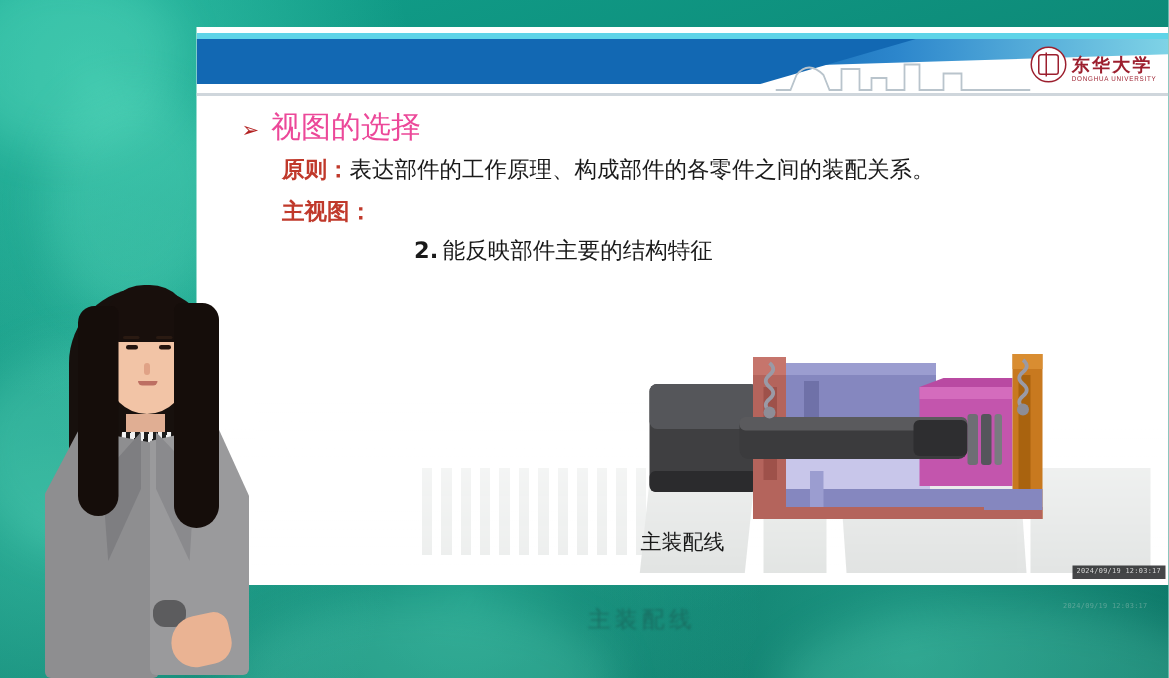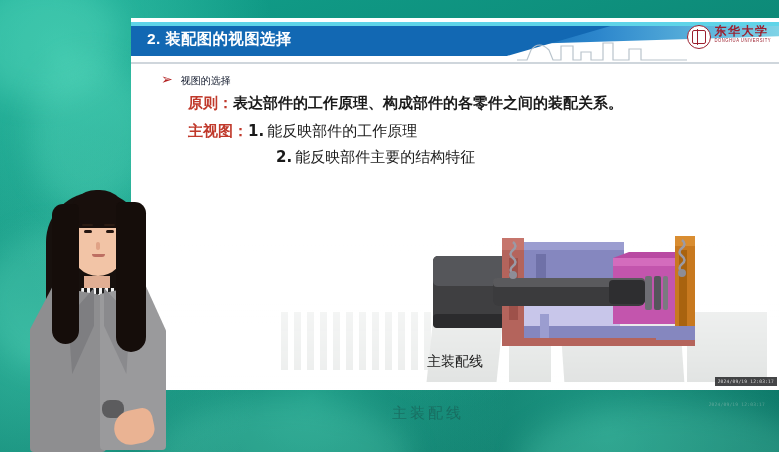--- a/index.html
+++ b/index.html
@@ -59,42 +59,42 @@
     clip-path:polygon(0 0,100% 0,100% 34%,0 100%);}
   #slide-title{position:absolute;left:16px;top:11px;color:#fff;font-weight:bold;
     font-size:15.5px;letter-spacing:.3px;white-space:nowrap;z-index:4;}
   .hdr-rule{position:absolute;left:0;top:44px;width:100%;height:2px;background:#cfd6dc;}
 
   
   #skyline{position:absolute;right:92px;top:14px;width:170px;height:30px;z-index:2;}
 
   
   #univ-logo{position:absolute;right:8px;top:7px;height:30px;display:flex;
-    align-items:flex-start;gap:4px;z-index:5;}
+    align-items:flex-end;gap:4px;z-index:5;}
   #univ-seal{width:22px;height:22px;border-radius:50%;border:1.6px solid #9c1f2e;
     position:relative;background:#fff;}
   #univ-seal:before{content:"";position:absolute;left:4px;top:4px;right:4px;bottom:4px;
     border:1.3px solid #9c1f2e;border-radius:2px;}
   #univ-seal:after{content:"";position:absolute;left:9.5px;top:3px;width:1.4px;height:16px;
     background:#9c1f2e;}
   #univ-names{display:flex;flex-direction:column;line-height:1;}
   #univ-cn{color:#9c1f2e;font-size:12px;font-weight:bold;letter-spacing:1.5px;}
   #univ-en{color:#9c1f2e;font-size:4.2px;letter-spacing:.5px;margin-top:2px;
     transform:scaleY(1.1);}
 
   
   #slide-body{position:absolute;left:0;top:46px;width:100%;z-index:3;
     font-family:"DejaVu Sans","Liberation Sans",sans-serif;}
   .line{display:flex;align-items:baseline;white-space:nowrap;}
   #bullet-row{margin-left:30px;margin-top:7px;}
   #bullet-arrow{color:#b32222;font-size:14px;margin-right:8px;}
-  #bullet-label{color:#0f172a;font-size:10px;}
+  #bullet-label{color:#ec4899;font-size:20px;}
   #principle-row{margin-left:57px;margin-top:6px;}
   #principle-label{color:#c0392b;font-size:15px;font-weight:bold;}
-  #principle-text{color:#1a1a1a;font-size:15px;font-weight:bold;}
+  #principle-text{color:#1a1a1a;font-size:15px;}
   #mainview-row{margin-left:57px;margin-top:9px;}
   #mainview-label{color:#c0392b;font-size:15px;font-weight:bold;}
   .mv-item{color:#1a1a1a;font-size:15px;}
   .mv-num{font-weight:bold;margin-right:3px;}
   .mv-sub{margin-left:145px;margin-top:7px;}
 
   
   #cad-figure{position:absolute;left:292px;top:210px;width:290px;height:125px;z-index:3;}
   #fig-caption{position:absolute;left:0;top:335px;width:100%;text-align:center;
     font-size:14px;color:#1a1a1a;z-index:4;
@@ -189,40 +189,36 @@
 
     <div id="univ-logo">
       <div id="univ-seal"></div>
       <div id="univ-names">
         <span id="univ-cn">东华大学</span>
         <span id="univ-en">DONGHUA UNIVERSITY</span>
       </div>
     </div>
 
     <div class="hdr-rule"></div>
-    <div id="slide-title">2. 装配图的视图选择</div>
   </div>
 
   <div id="slide-body">
 
     <div class="line" id="bullet-row">
       <span id="bullet-arrow">➢</span>
       <span id="bullet-label">视图的选择</span>
     </div>
 
     <div class="line" id="principle-row">
       <span id="principle-label">原则：</span>
       <span id="principle-text">表达部件的工作原理、构成部件的各零件之间的装配关系。</span>
     </div>
 
     <div class="line" id="mainview-row">
       <span id="mainview-label">主视图：</span>
-      <span class="mv-item">
-        <span class="mv-num">1.</span><span>能反映部件的工作原理</span>
-      </span>
     </div>
 
     <div class="line mv-sub">
       <span class="mv-item">
         <span class="mv-num">2.</span><span>能反映部件主要的结构特征</span>
       </span>
     </div>
 
   </div>
 

